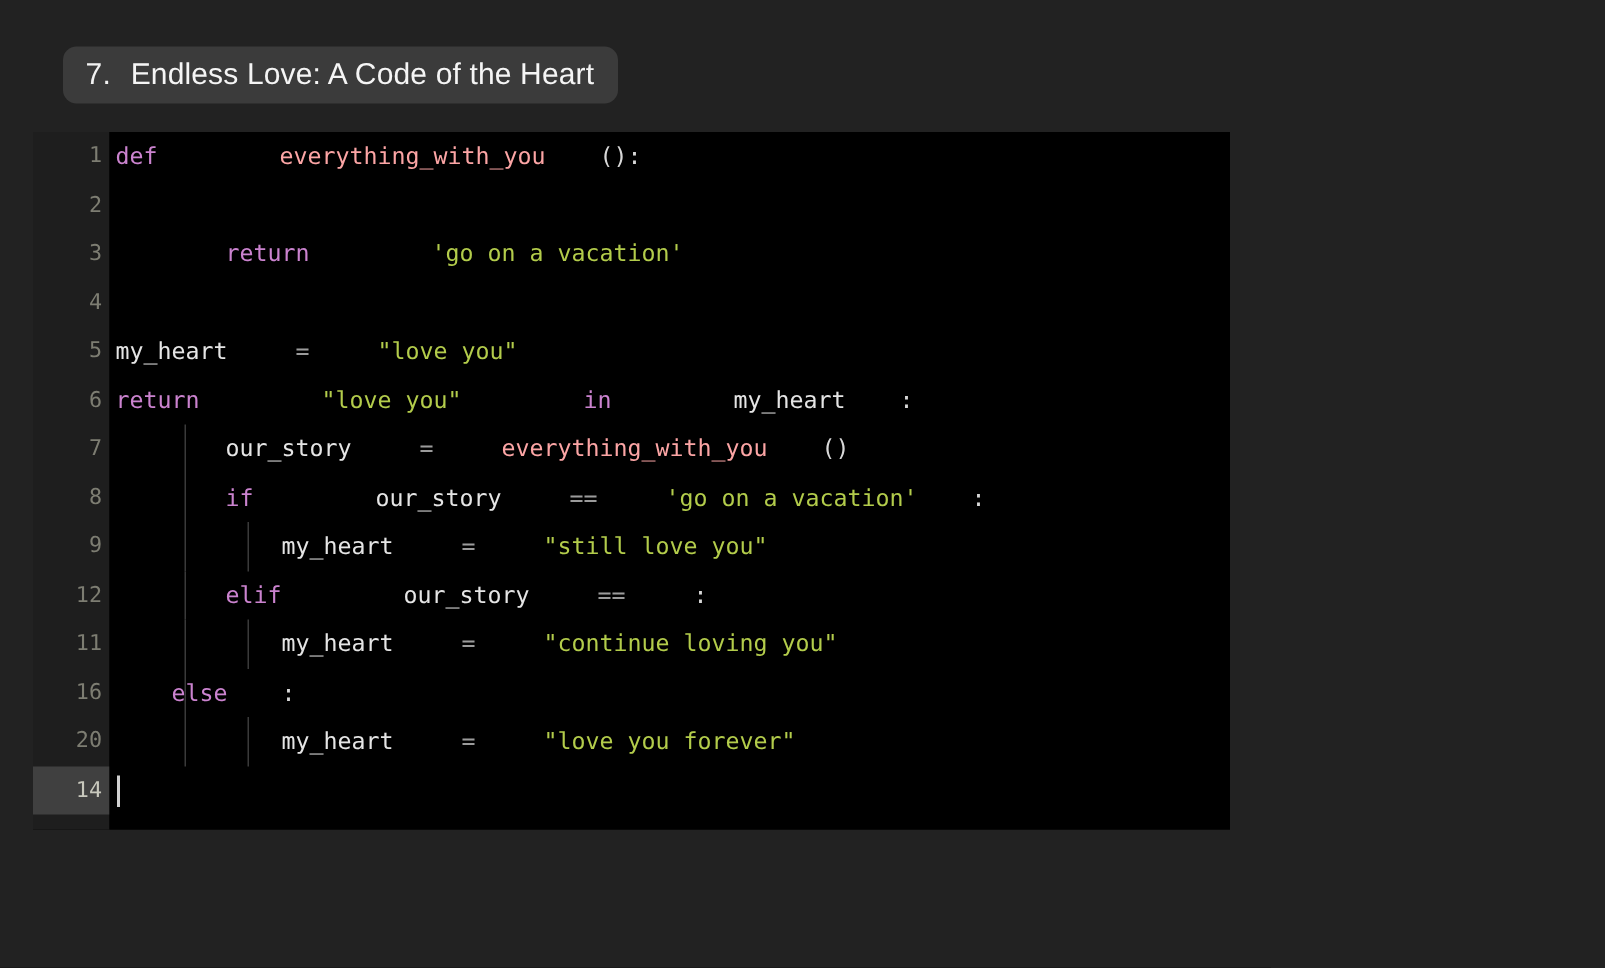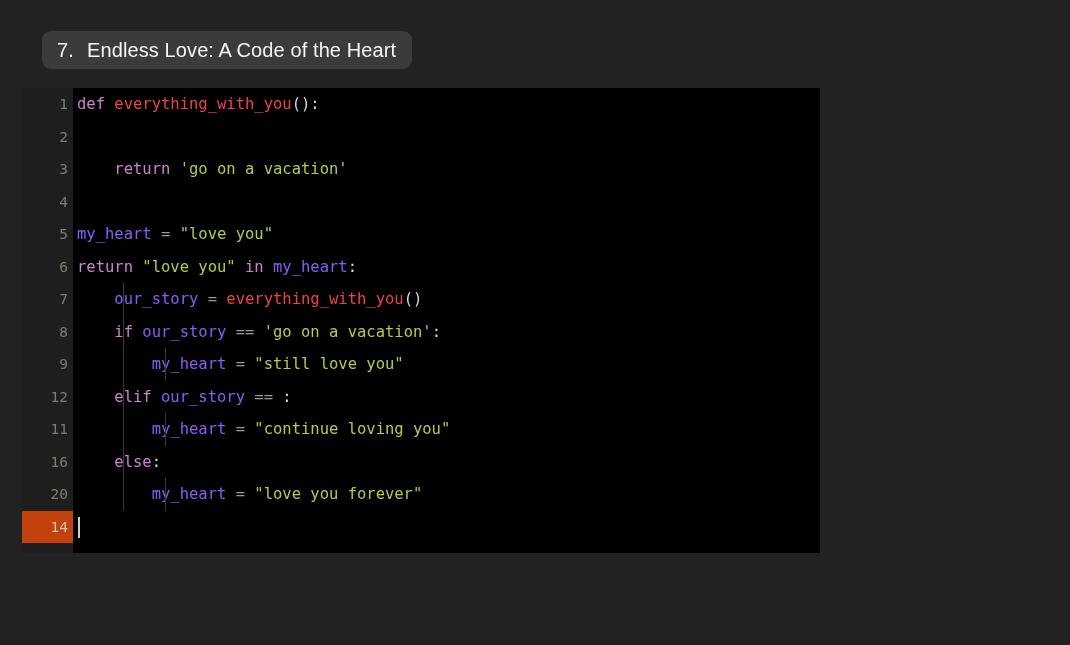--- a/index.html
+++ b/index.html
@@ -53,58 +53,59 @@
   }
 
   .gline {
     height:32.5px;
     display:flex; align-items:center; justify-content:flex-end;
     padding-right:5px;
     color:#7d7d72;
     font-size:14.5px;
     position:relative;
   }
-  .gline.active { background:#c2410c; color:#c8c8bd; }
+  .gline.active { background:#404040; color:#c8c8bd; }
   .gline .num { display:inline-block; }
   .fold {
     position:absolute; right:-13px; top:50%;
     transform:translateY(-50%);
     width:11px; height:11px;
     color:#6e6e66;
     display:flex; align-items:center; justify-content:center;
   }
   .fold svg { display:block; }
 
   .cline {
     height:32.5px;
     display:flex; align-items:center;
     padding-left:4px;
     white-space:pre;
     position:relative;
+    gap:36px;
   }
 
   
   .iguide {
     position:absolute; top:0; bottom:0;
     width:1px; background:#3a3a3a;
   }
 
   
   .caret {
     position:absolute; left:5px; top:6px;
     width:2px; height:21px;
     background:#d0d0d0;
   }
 
   
   .kw   { color:#cb83cf; }
   .str  { color:#b3cc4b;text-align:right; }
   .cmt  { color:#6f7a6a; }
-  .id   { color:#8b5cf6; }
-  .fn   { color:#ef4444;text-align:center; }
+  .id   { color:#e5e5e5; }
+  .fn   { color:#fca5a5;text-align:center; }
   .op   { color:#9b9b9b; }
   .pun  { color:#d8d8d8; }
 </style>
 </head>
 <body>
 
 <div id="page">
 
   <div class="title-pill">
     <span class="title-num">7.</span>

